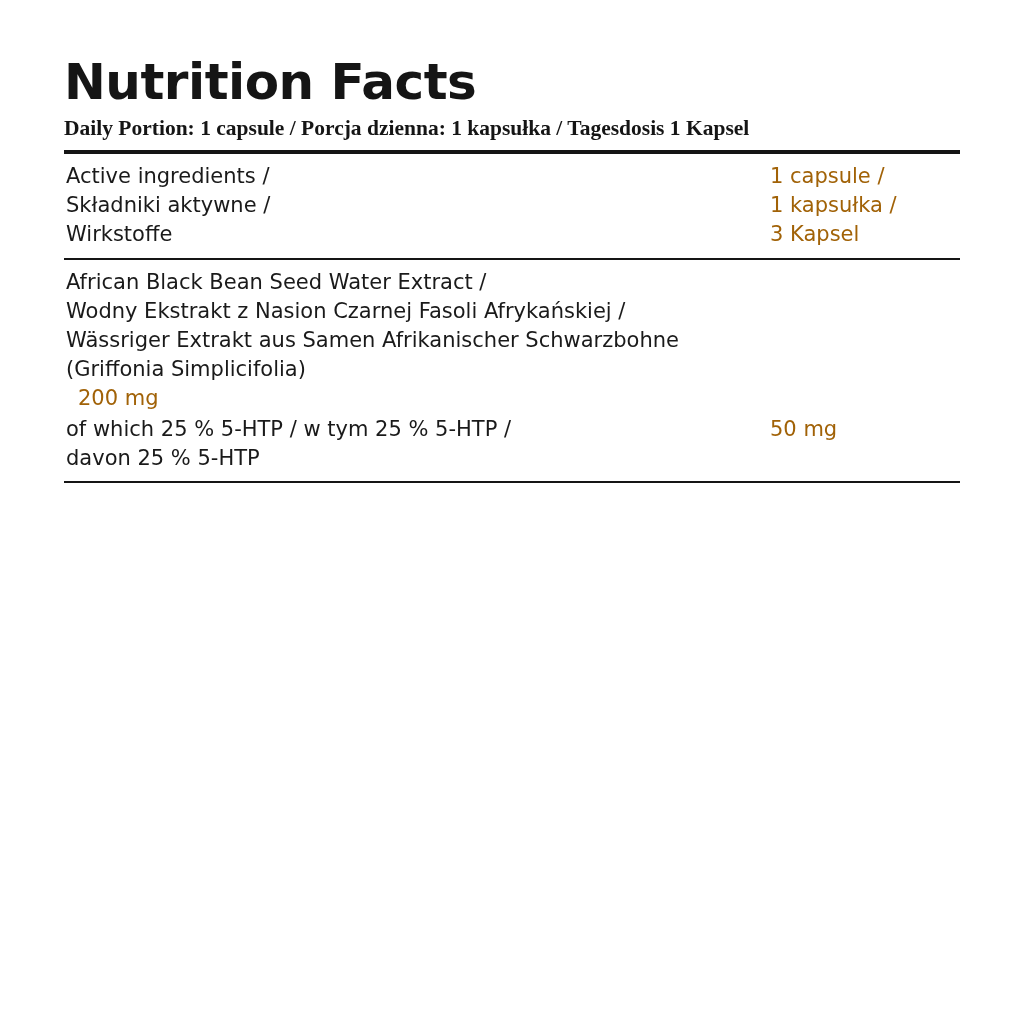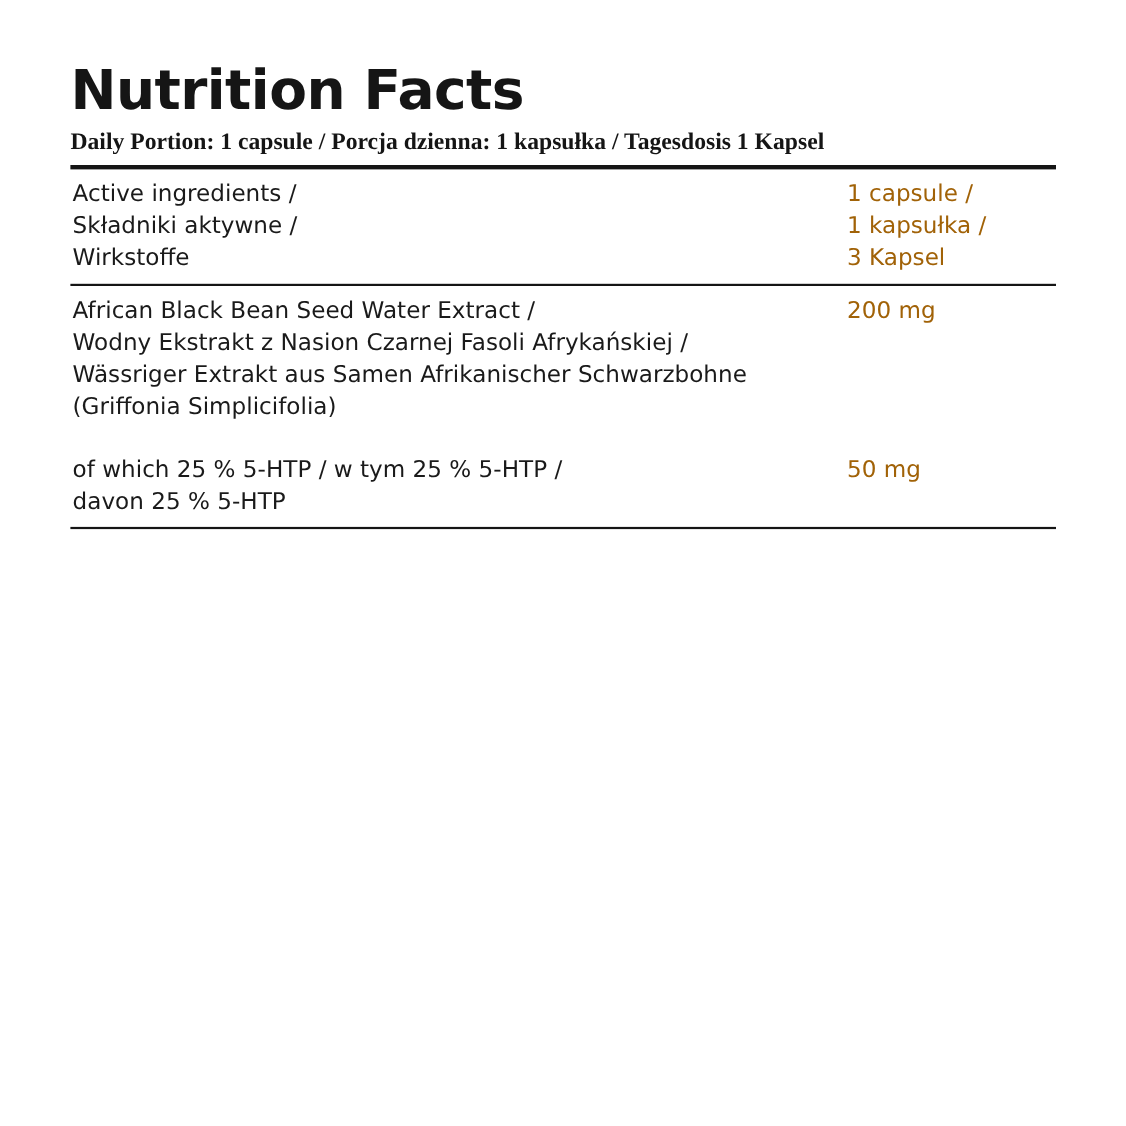--- a/index.html
+++ b/index.html
@@ -75,24 +75,24 @@
   .line {
     display: block;
     white-space: nowrap;
   }
   .sub {
     padding-left: 22px;
   }
   .row.sub-row {
     padding-top: 2px;
     padding-bottom: 8px;
-    margin-top: 27px;
   }
   .row.main-row {
     padding-bottom: 0px;
+    flex-direction: column;
   }
 </style>
 </head>
 <body>
 
 <div class="panel">
 
   <h1 class="nf-title">Nutrition Facts</h1>
 
   <div class="nf-subtitle">Daily Portion: 1 capsule / Porcja dzienna: 1 kapsułka / Tagesdosis 1 Kapsel</div>

